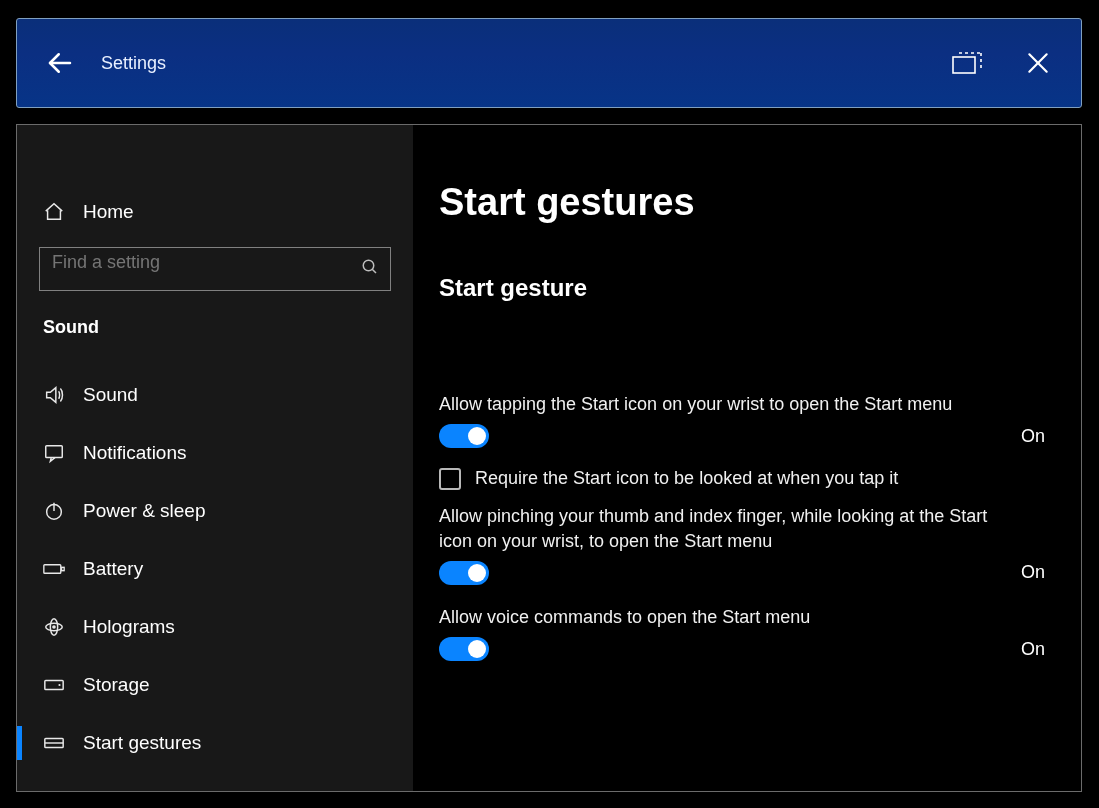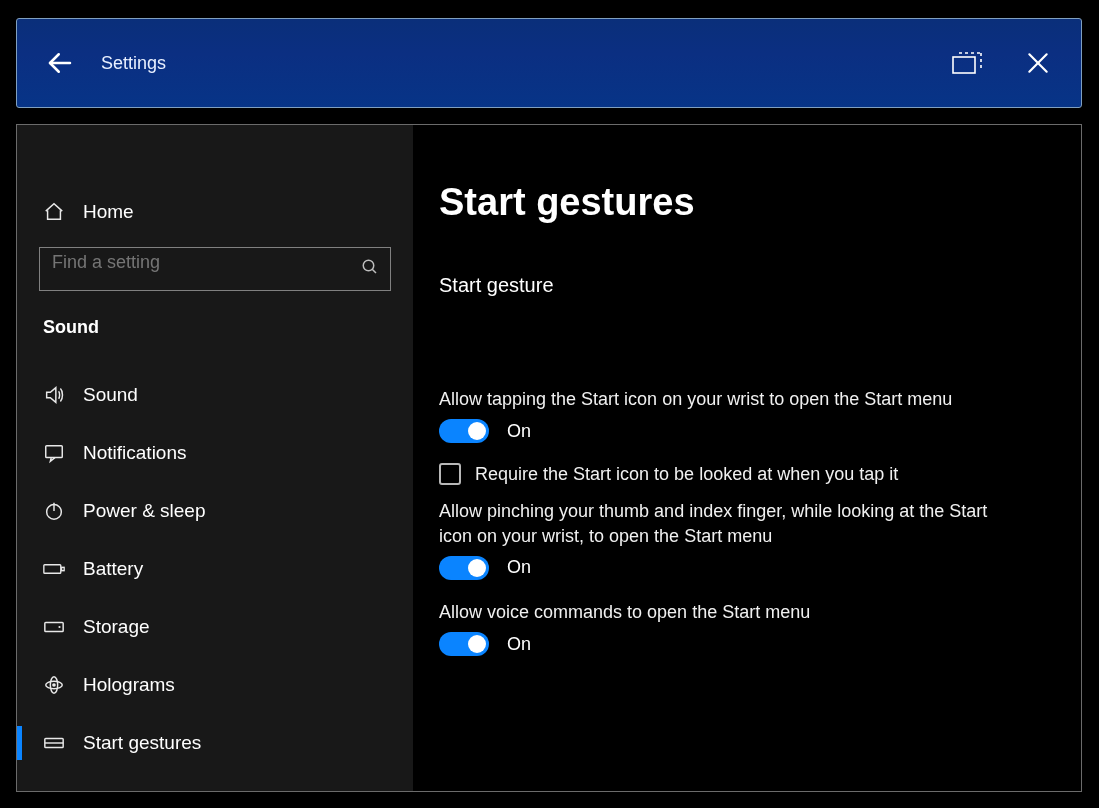--- a/index.html
+++ b/index.html
@@ -125,36 +125,37 @@
     flex: 1;
     background: #000;
     padding: 56px 36px 0 26px;
   }
   .page-title {
     font-size: 38px;
     font-weight: 600;
     margin-bottom: 50px;
   }
   .group-title {
-    font-size: 20px;
-    font-weight: 400;
+    font-size: 24px;
+    font-weight: 700;
     margin-bottom: 90px;
   }
   .setting-label {
     font-size: 18px;
     color: #f0f0f0;
     line-height: 1.35;
     max-width: 560px;
   }
   .toggle-row {
     display: flex;
     align-items: center;
     gap: 18px;
     margin-top: 8px;
     margin-bottom: 20px;
+    justify-content: space-between;
   }
   .toggle {
     width: 50px;
     height: 24px;
     border-radius: 12px;
     background: #0a84ff;
     position: relative;
     cursor: pointer;
   }
   .toggle::after {
@@ -166,21 +167,20 @@
     height: 18px;
     border-radius: 50%;
     background: #fff;
   }
   .toggle-state {
     font-size: 18px;
     color: #fff;
   }
   .check-row {
     display: flex;
-    align-items: center;
     gap: 14px;
     margin-bottom: 14px;
   }
   .checkbox {
     width: 22px;
     height: 22px;
     border: 2px solid #b8b8b8;
     border-radius: 3px;
     display: inline-flex;
     align-items: center;
@@ -289,37 +289,37 @@
           <svg width="24" height="22" viewBox="0 0 26 16">
               <rect x="1" y="3" width="20" height="10" rx="1"></rect>
               <rect x="22" y="6" width="3" height="4"></rect>
             </svg>
         </span>
         <span>Battery</span>
       </div>
 
       <div class="nav-row">
         <span class="nav-icon">
+          <svg width="22" height="22" viewBox="0 0 24 24">
+              <ellipse cx="12" cy="12" rx="9" ry="4"></ellipse>
+              <ellipse cx="12" cy="12" rx="4" ry="9"></ellipse>
+              <circle cx="12" cy="12" r="2" fill="#e8e8e8" stroke="none"></circle>
+            </svg>
+        </span>
+        <span>Holograms</span>
+      </div>
+
+      <div class="nav-row">
+        <span class="nav-icon">
           <svg width="22" height="22" viewBox="0 0 24 14">
               <rect x="2" y="2" width="20" height="10" rx="1"></rect>
               <circle cx="18" cy="7" r="1.2" fill="#e8e8e8" stroke="none"></circle>
             </svg>
         </span>
         <span>Storage</span>
-      </div>
-
-      <div class="nav-row">
-        <span class="nav-icon">
-          <svg width="22" height="22" viewBox="0 0 24 24">
-              <ellipse cx="12" cy="12" rx="9" ry="4"></ellipse>
-              <ellipse cx="12" cy="12" rx="4" ry="9"></ellipse>
-              <circle cx="12" cy="12" r="2" fill="#e8e8e8" stroke="none"></circle>
-            </svg>
-        </span>
-        <span>Holograms</span>
       </div>
 
       <div class="nav-row selected">
         <span class="nav-icon">
           <svg width="22" height="22" viewBox="0 0 24 14">
               <rect x="2" y="2" width="20" height="10" rx="1"></rect>
               <line x1="2" y1="7" x2="22" y2="7"></line>
             </svg>
         </span>
         <span>Start gestures</span>

